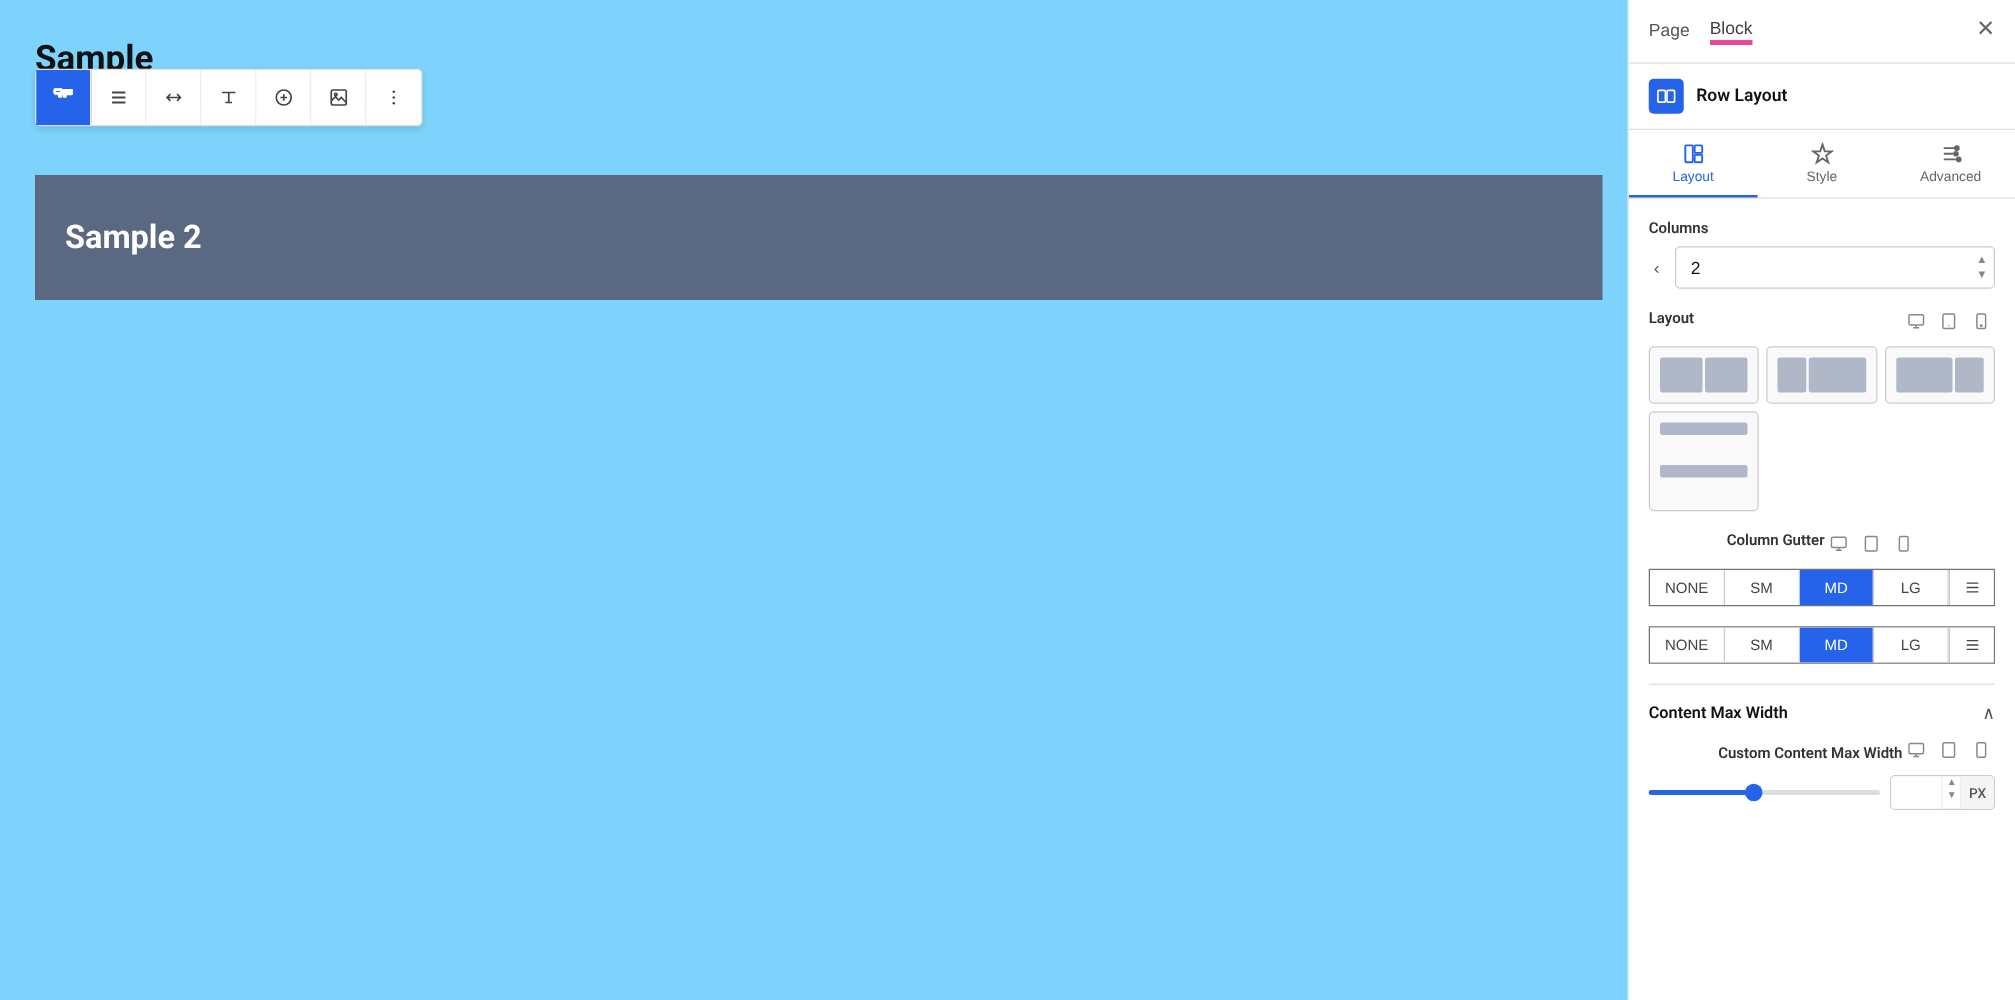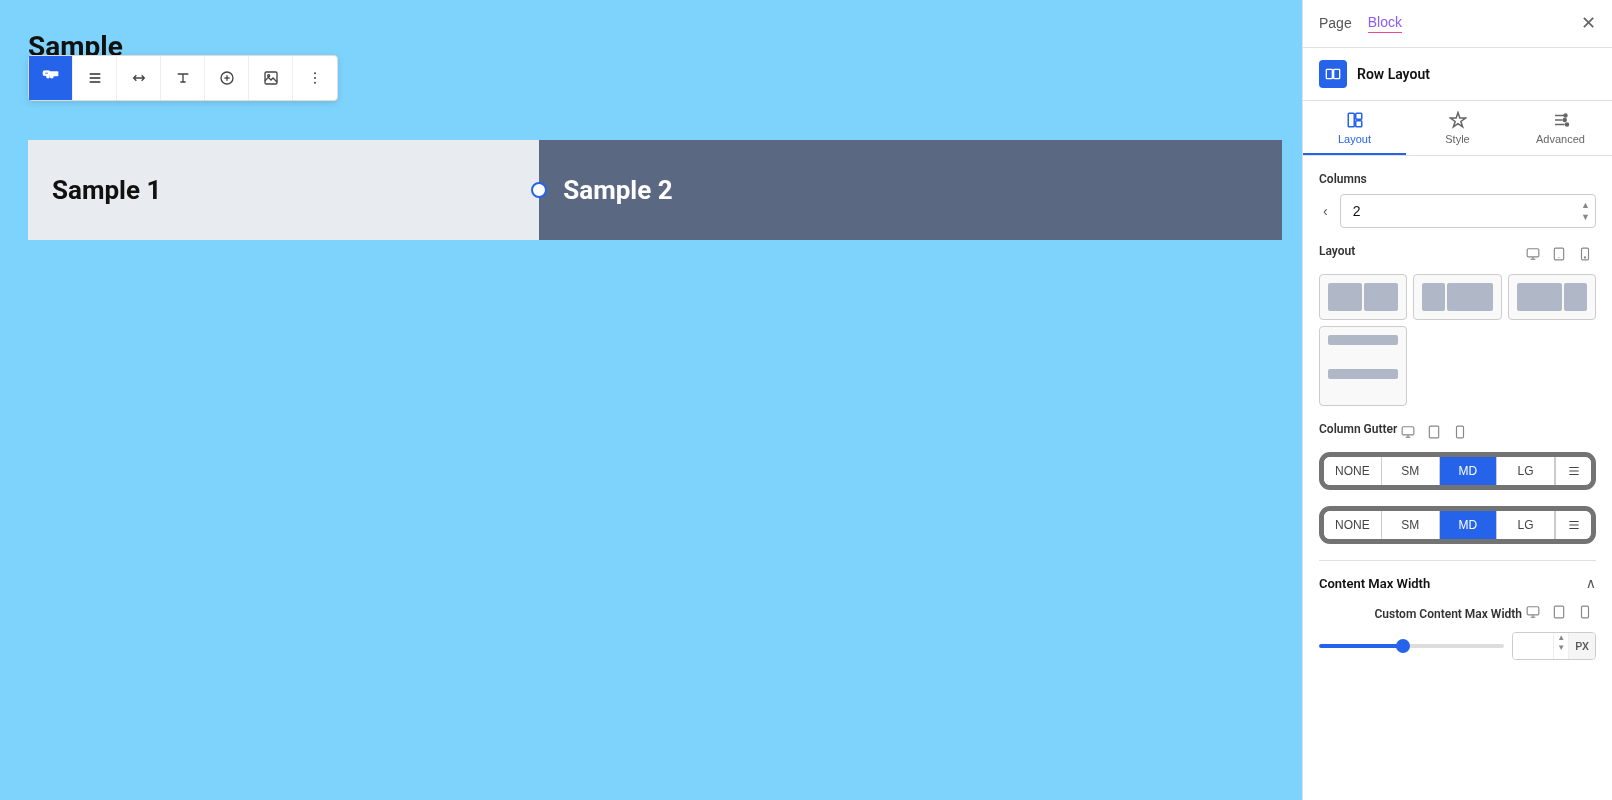--- a/index.html
+++ b/index.html
@@ -136,22 +136,22 @@
     .sidebar-tab {
       font-size: 14px;
       font-weight: 500;
       color: #555;
       cursor: pointer;
       padding-bottom: 2px;
       background: none;
       border: none;
     }
     .sidebar-tab.active {
-      color: #8b5cf6;
-      border-bottom: 1px solid #ec4899;
+      color: #404040;
+      border-bottom: 4px solid #ec4899;
     }
     .close-btn {
       background: none;
       border: none;
       cursor: pointer;
       font-size: 18px;
       color: #666;
       line-height: 1;
     }
 
@@ -321,28 +321,28 @@
       background: #b0b8c8;
       border-radius: 2px;
       height: 100%;
     }
 
     
     .gutter-section {}
     .gutter-header {
       display: flex;
       align-items: center;
-      justify-content: flex-start;
+      justify-content: center;
       margin-bottom: 8px;
     }
     .gutter-options {
       display: flex;
       gap: 0;
-      border: 5px solid #737373;
-      border-radius: 11px;
+      border: 1px solid #737373;
+      border-radius: 0;
       overflow: hidden;
     }
     .gutter-btn {
       flex: 1;
       padding: 7px 6px;
       border: none;
       background: #fff;
       font-size: 12px;
       font-weight: 500;
       color: #444;
@@ -552,24 +552,20 @@
         <circle cx="12" cy="5" r="1.5"></circle>
         <circle cx="12" cy="12" r="1.5"></circle>
         <circle cx="12" cy="19" r="1.5"></circle>
       </svg>
     </button>
   </div>
 
   <div class="sample-title">Sample</div>
 
   <div class="blocks-container">
-    <div class="block-sample1">
-      <h2>Sample 1</h2>
-      <div class="block-handle"></div>
-    </div>
     <div class="block-sample2">
       <h2>Sample 2</h2>
     </div>
   </div>
 </div>
 
 <div class="sidebar">
 
   <div class="sidebar-header">
     <div class="sidebar-tabs">

